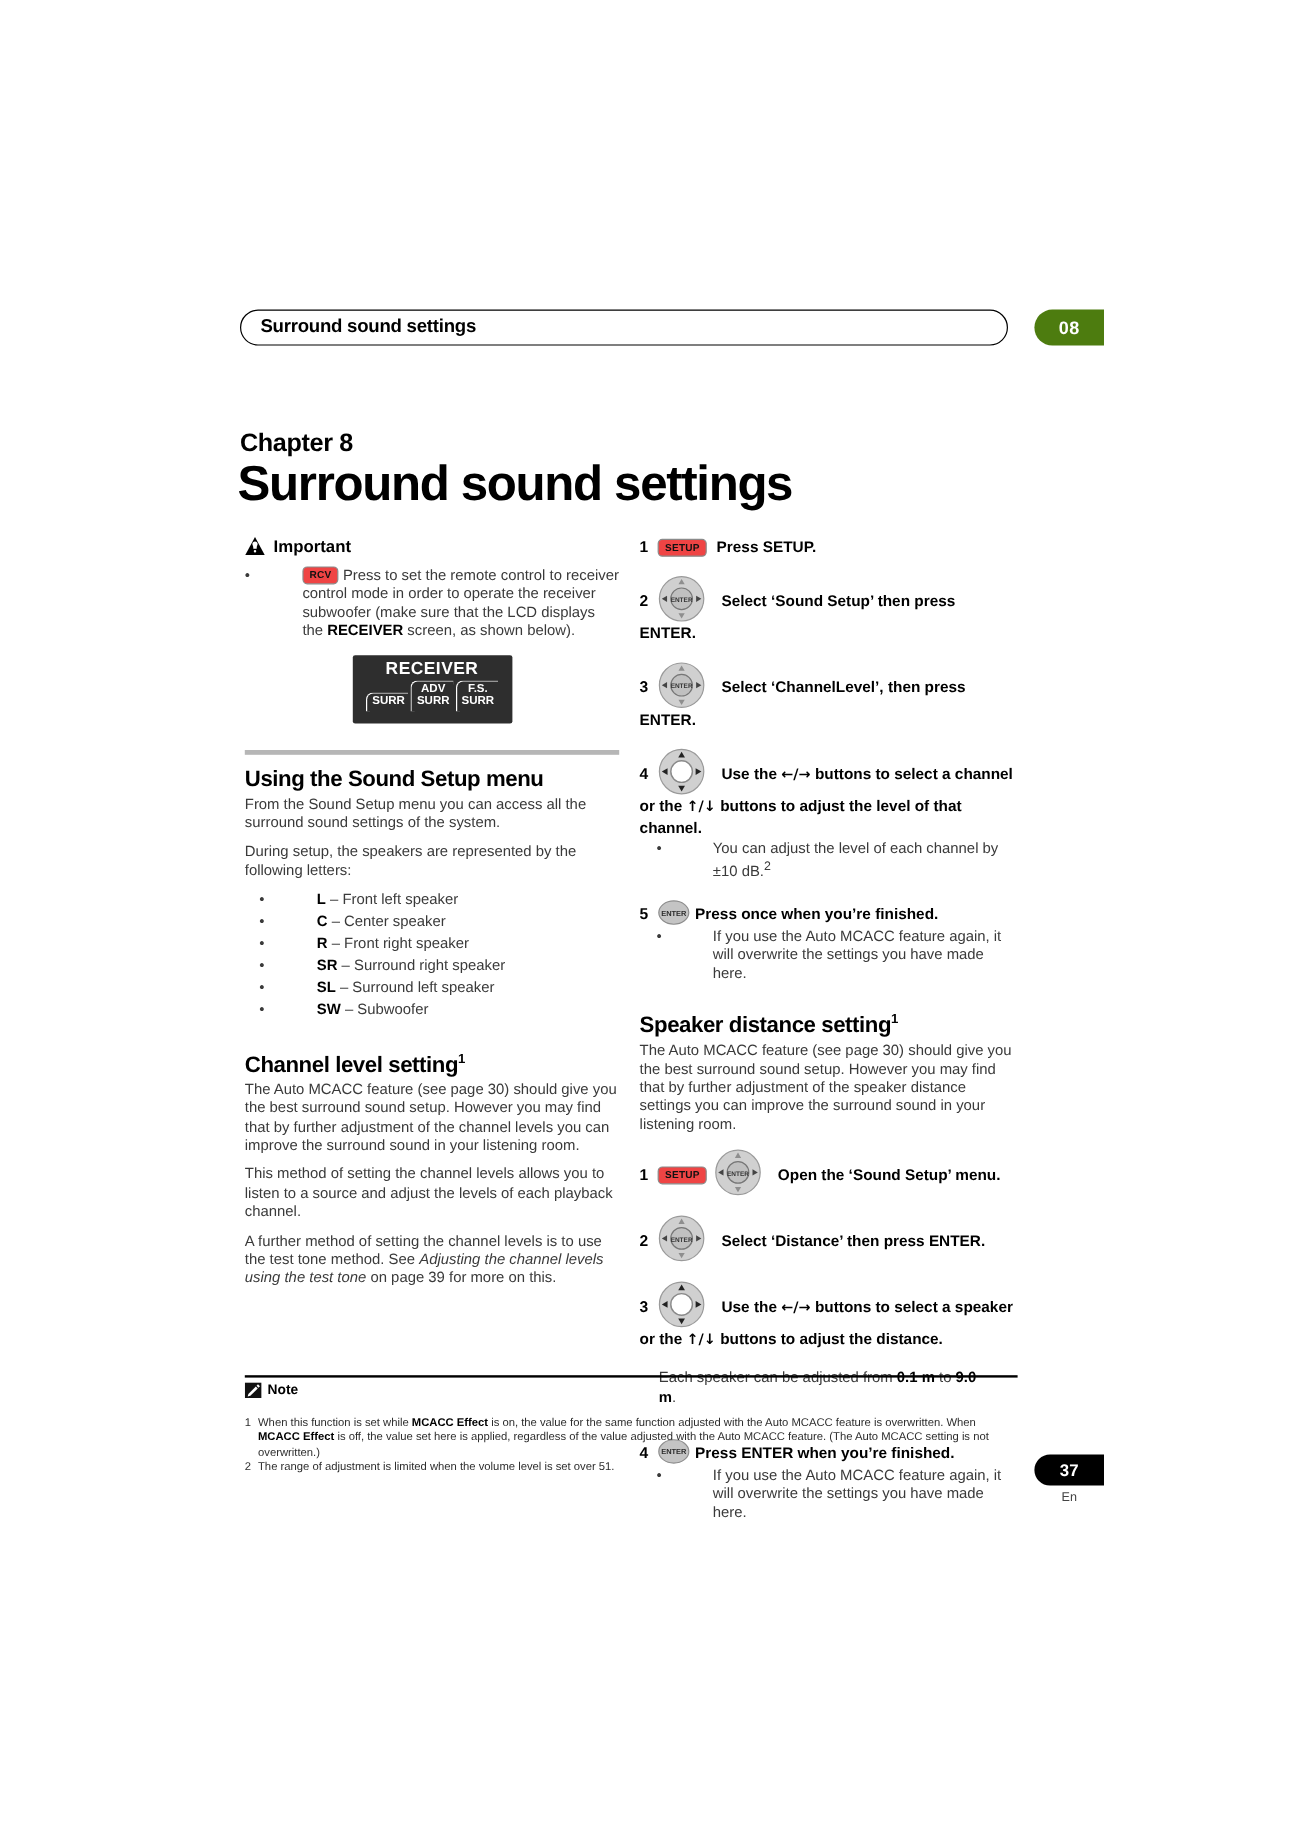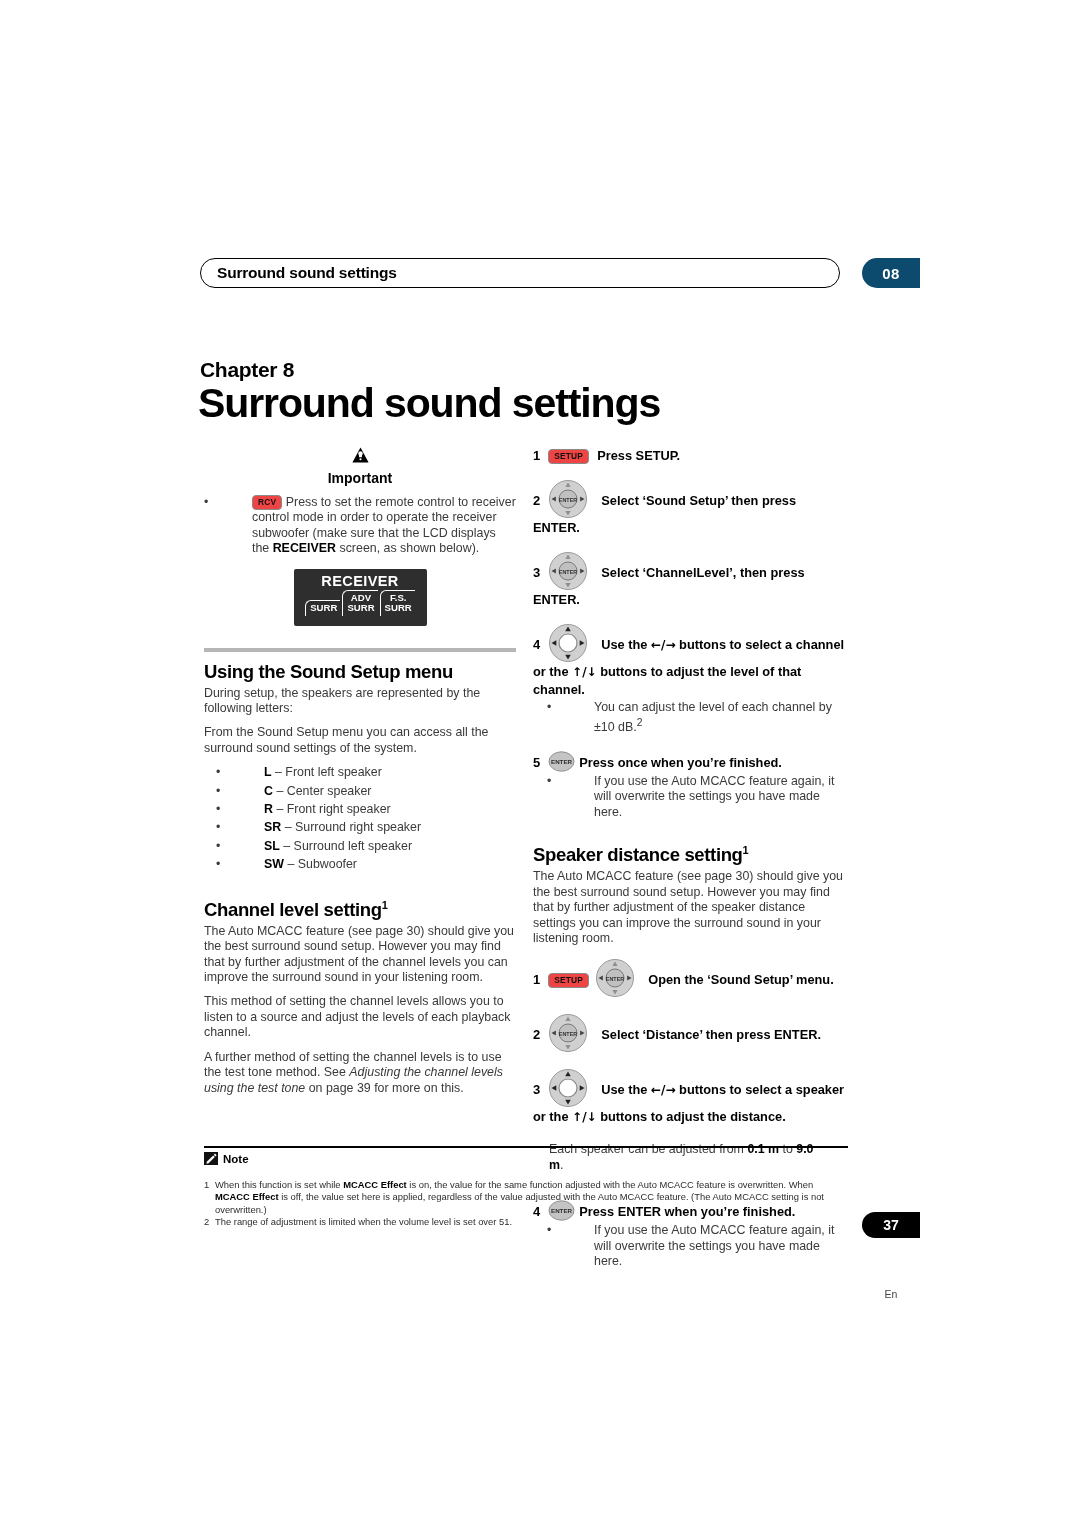--- a/index.html
+++ b/index.html
@@ -41,21 +41,21 @@
     font-weight: bold;
     letter-spacing: -0.2px;
     padding-left: 16px;
   }
   .chapnum-tab {
     position: absolute;
     left: 862px;
     top: 258px;
     width: 58px;
     height: 30px;
-    background: #0c4a6e;
+    background: #4d7c0f;
     border-radius: 15px 0 0 15px;
     color: #fff;
     font-size: 15px;
     font-weight: bold;
     display: flex;
     align-items: center;
     justify-content: center;
     letter-spacing: 0.3px;
   }
 
@@ -116,21 +116,20 @@
     background: #b6b6b6;
     margin-bottom: 9px;
   }
 
   
   .important-head {
     display: flex;
     align-items: center;
     gap: 7px;
     margin-bottom: 9px;
-    flex-direction: column;
   }
   .warn-icon {
     width: 17px;
     height: 16px;
     flex: 0 0 auto;
   }
   .important-label {
     font-size: 14px;
     font-weight: bold;
   }
@@ -295,21 +294,21 @@
     color: #fff;
     font-size: 14px;
     font-weight: bold;
     display: flex;
     align-items: center;
     justify-content: center;
   }
   .folio-lang {
     position: absolute;
     left: 862px;
-    top: 1288px;
+    top: 1242px;
     width: 58px;
     text-align: center;
     font-size: 10.5px;
     color: #444;
   }
 
   .arrow-gl { font-family: "DejaVu Sans", sans-serif; font-size: 12px; }
 </style>
 </head>
 <body>
@@ -347,22 +346,22 @@
         <div class="lcd-tab">ADV
 SURR</div>
         <div class="lcd-tab">F.S.
 SURR</div>
       </div>
     </div>
 
     <div style="margin-top:22px">
       <div class="rule"></div>
       <div class="h2">Using the Sound Setup menu</div>
+      <p class="p">From the Sound Setup menu you can access all the surround sound settings of the system.</p>
       <p class="p">During setup, the speakers are represented by the following letters:</p>
-      <p class="p">From the Sound Setup menu you can access all the surround sound settings of the system.</p>
 
       <div style="margin-left:12px">
         <div class="bullet-row">
           <span class="bullet-dot">•</span>
           <span class="bullet-body"><b>L</b><span> – Front left speaker</span></span>
         </div>
         <div class="bullet-row">
           <span class="bullet-dot">•</span>
           <span class="bullet-body"><b>C</b><span> – Center speaker</span></span>
         </div>

